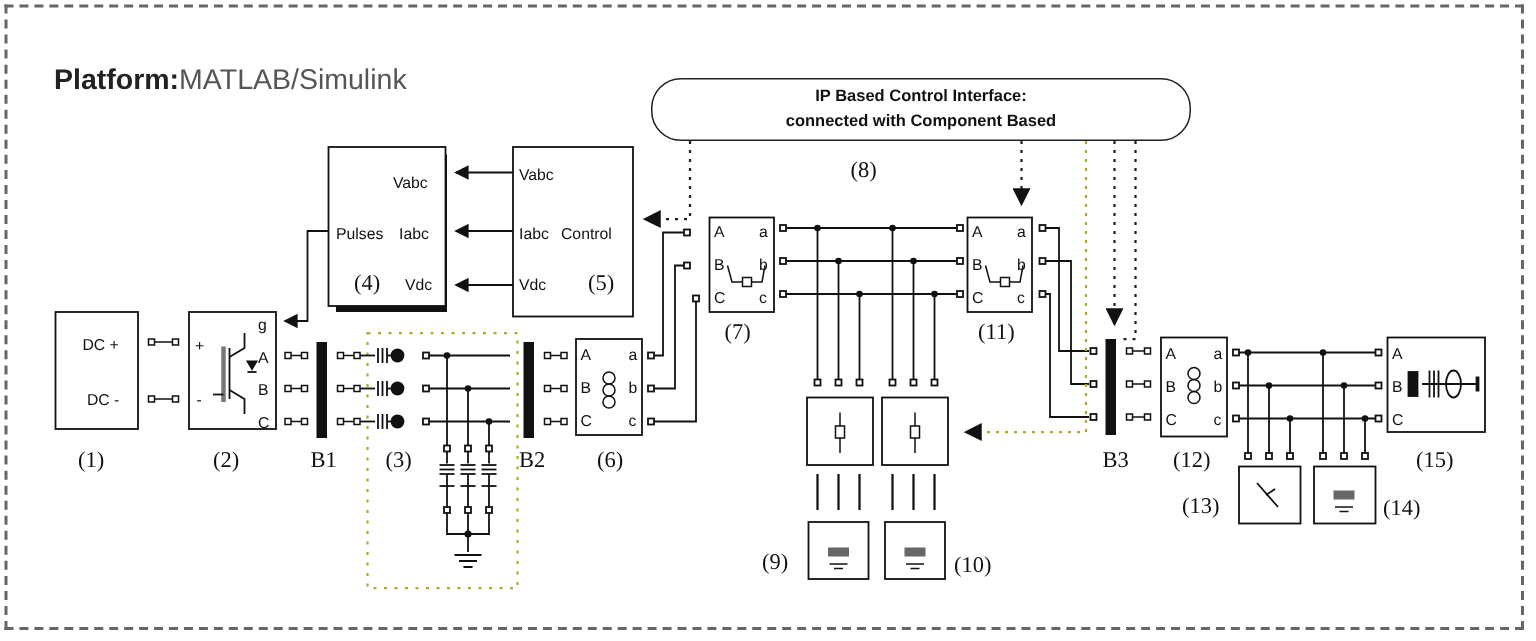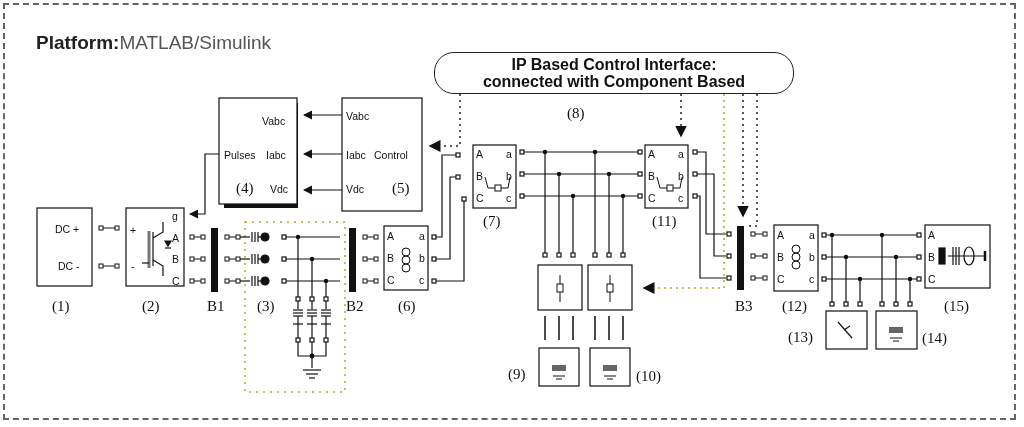--- a/index.html
+++ b/index.html
@@ -1,21 +1,21 @@
 <!DOCTYPE html>
 <html><head>
 <meta charset="utf-8">
 <style>
   html, body { margin: 0; padding: 0; background: #ffffff; }
   body { width: 1024px; height: 427px; position: relative; overflow: hidden; font-family: "Liberation Sans", sans-serif; }
   #frame { position: absolute; left: 3px; top: 3px; width: 1013px; height: 417px; border: 2px dashed #666; box-sizing: border-box; }
-  #platform-title { position: absolute; left: 36px; top: 32px; font-size: 19px; color: #222; white-space: nowrap; }
+  #platform-title { position: absolute; left: 36px; top: 43px; font-size: 19px; color: #222; white-space: nowrap; }
   #platform-title .lbl { font-weight: bold; color: #222; }
   #platform-title .val { color: #555; }
-  #ip-box { position: absolute; left: 434px; top: 52px; width: 360px; height: 42px; border: 1.5px solid #222; border-radius: 20px; box-sizing: border-box; text-align: center; font-weight: bold; font-size: 16px; line-height: 17px; padding-top: 3px; color: #111; }
+  #ip-box { position: absolute; left: 434px; top: 52px; width: 360px; height: 42px; border: 1.5px solid #222; border-radius: 20px; box-sizing: border-box; text-align: center; font-weight: bold; font-size: 11px; line-height: 17px; padding-top: 3px; color: #111; }
   svg#diagram { position: absolute; left: 0; top: 0; }
   .lbl-txt { font-family: "Liberation Sans", sans-serif; font-size: 10.5px; fill: #111; }
   .num { font-family: "Liberation Serif", serif; font-size: 15px; fill: #111; }
 </style>
 </head>
 <body>
 
 <div id="frame"></div>
 
 <div id="platform-title">

